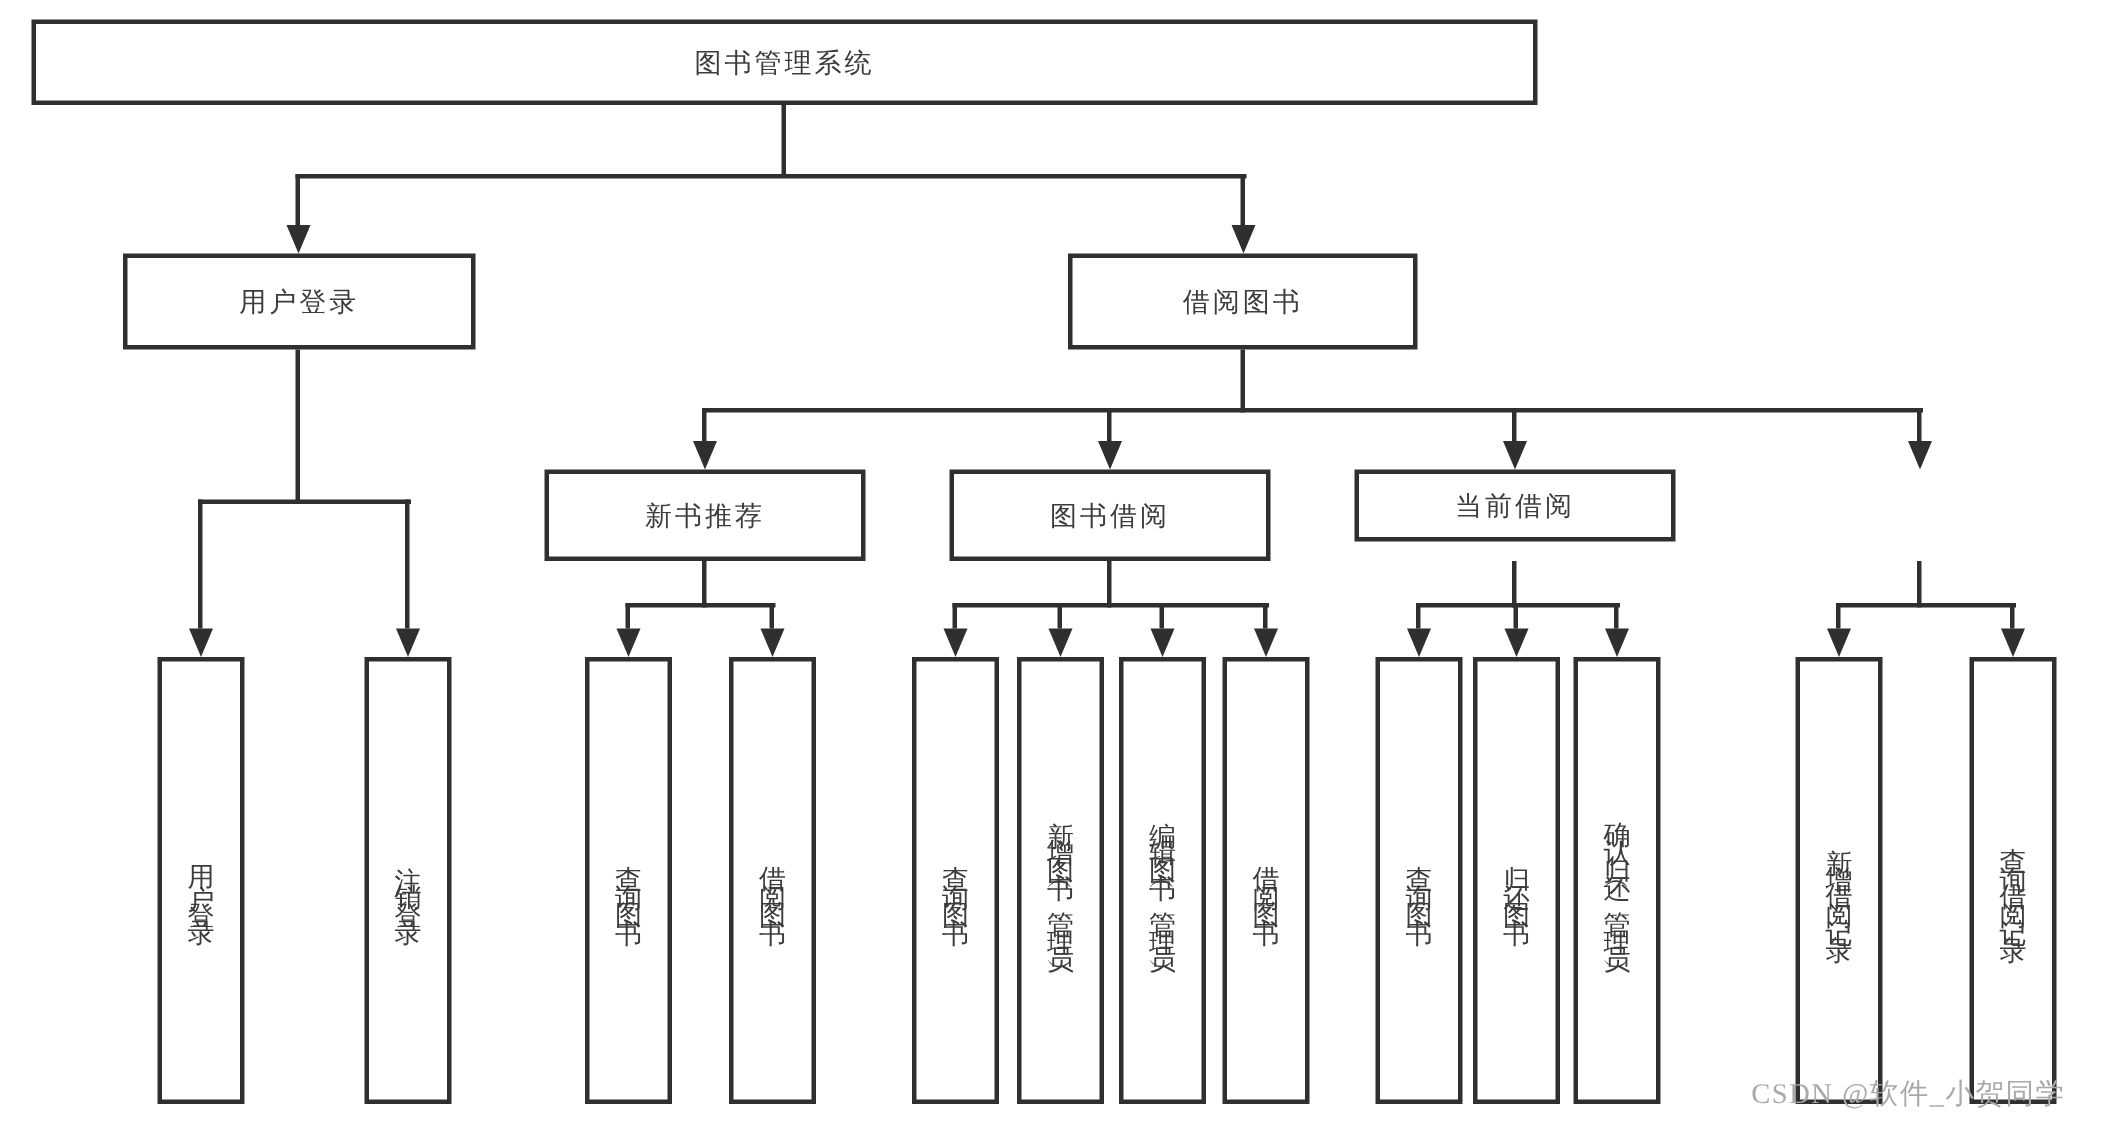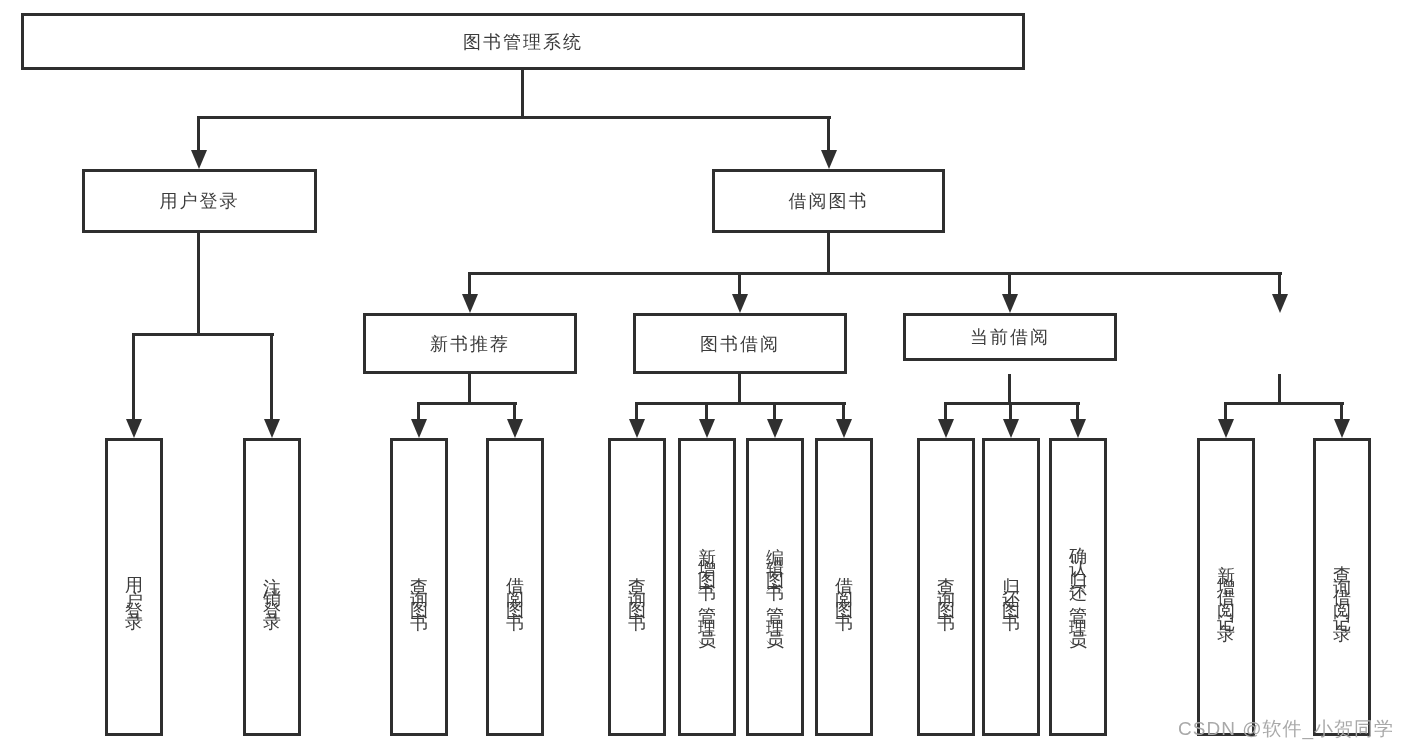--- a/index.html
+++ b/index.html
@@ -33,26 +33,27 @@
   .vl { position: absolute; width: 3px; background: #2f2f2f; }
   .hl { position: absolute; height: 3px; background: #2f2f2f; }
   .ar {
     position: absolute; width: 0; height: 0;
     border-left: 8px solid transparent;
     border-right: 8px solid transparent;
     border-top: 19px solid #2f2f2f;
   }
   .watermark {
     position: absolute;
-    right: 11px;
+    right: 28px;
     top: 716px;
     font-size: 19px;
     color: #a9a9a9;
     letter-spacing: 1px;
     white-space: nowrap;
+    font-family: Liberation Serif, serif;
   }
 </style>
 </head>
 <body>
 
 <div id="canvas">
 
   <div class="node hnode" style="left:21px;top:13px;width:1004px;height:57px">图书管理系统</div>
 
   <div class="node hnode" style="left:82px;top:169px;width:235px;height:64px">用户登录</div>

